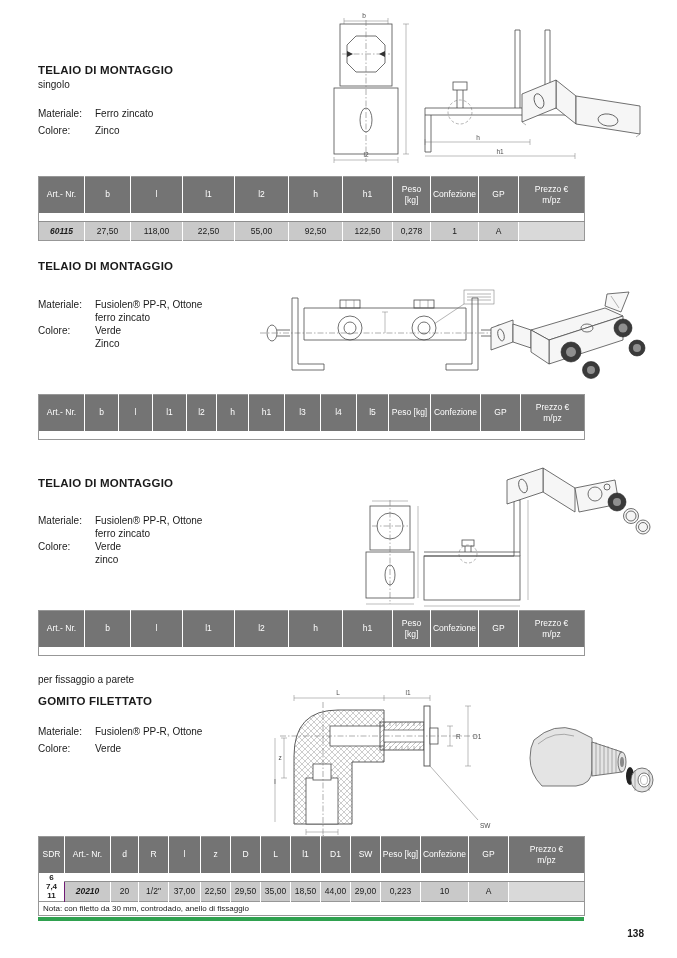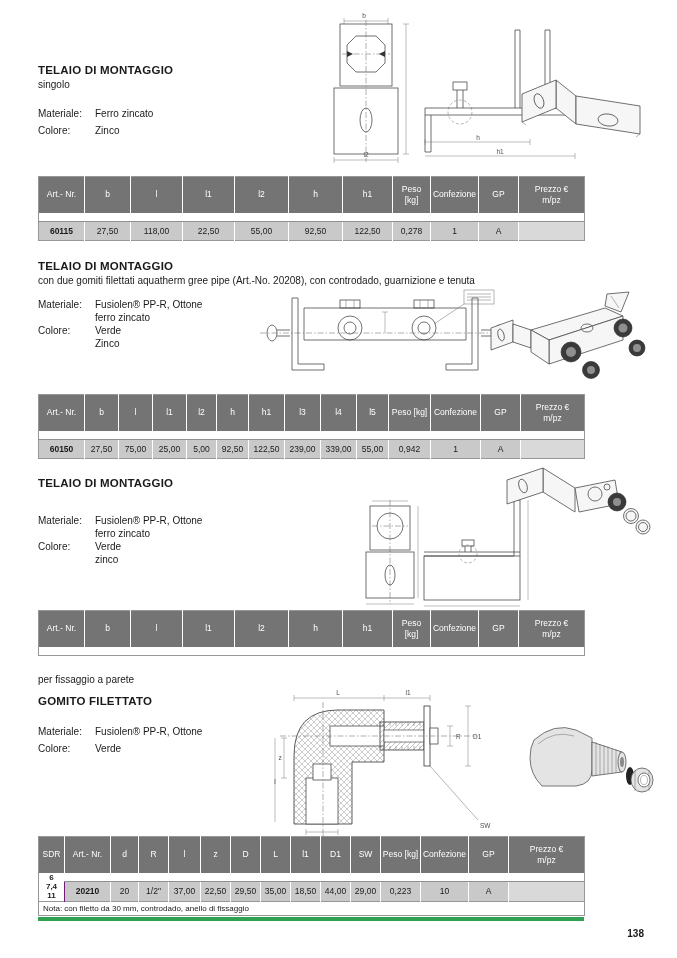--- a/index.html
+++ b/index.html
@@ -12,21 +12,21 @@
   .green{color:#2fa14f;}
   table.cat{position:absolute;border-collapse:collapse;table-layout:fixed;width:546px;
             border:1px solid #979797;}
   table.cat th{background:#747474;color:#fff;font-weight:normal;font-size:8.5px;
                text-align:center;vertical-align:middle;height:32px;padding:2px 1px;
                border-left:1px solid #fff;white-space:pre-line;line-height:1.3;}
   table.cat th:first-child{border-left:none;}
   tr.spacer td{height:8px;background:#fff;padding:0;border:none;}
   tr.data td{background:#c9c9c9;border-left:1px solid #fff;border-top:1px solid #8f8f8f;
              text-align:center;font-size:8.5px;padding:4px 1px;}
-  tr.data td:first-child{border-left:none;}
+  tr.data td:first-child{border-left:none;font-style:italic;}
   td.art{font-weight:bold;}
   td.prezzo{background:#d9d9d9 !important;}
   td.sdr{background:#c9c9c9;border-top:1px solid #8f8f8f;text-align:center;
          font-size:8px;font-weight:bold;line-height:1.15;padding:1px 0;vertical-align:middle;}
   tr.nota td{background:#fff;text-align:left;font-size:8px;padding:2px 4px;
              border-top:1px solid #979797;}
   .green-bar{position:absolute;left:38px;width:546px;height:4px;background:#2fa14f;}
   .pageno{font-size:10px;font-weight:bold;text-align:right;width:36px;}
   .ln{stroke:#4d4d4d;stroke-width:.8;fill:none;}
   .thin{stroke:#6b6b6b;stroke-width:.5;fill:none;}
@@ -152,22 +152,20 @@
       <td>122,50</td>
       <td>0,278</td>
       <td>1</td>
       <td>A</td>
       <td class="prezzo"></td>
     </tr>
   </tbody>
     </table>
 
   <div class="abs title" style="left:38px;top:260px">TELAIO DI MONTAGGIO</div>
-  <div class="abs subtitle" style="left:38px;top:275px">
-    <span>con due gomiti filettati aquatherm gree pipe (Art.-No. 20208), con controdado, guarnizione e tenuta</span></div>
   <div class="abs lbl" style="left:38px;top:299px">Materiale:</div>
   <div class="abs val" style="left:95px;top:299px">Fusiolen® PP-R, Ottone</div>
   <div class="abs val" style="left:95px;top:312px">ferro zincato</div>
   <div class="abs lbl" style="left:38px;top:325px">Colore:</div>
   <div class="abs val" style="left:95px;top:325px">Verde</div>
   <div class="abs val" style="left:95px;top:338px">Zinco</div>
 
   <svg class="abs" style="left:258px;top:288px" width="255" height="98" viewBox="0 0 255 98">
     <line class="cl" x1="2" y1="45" x2="253" y2="45"></line>
     <ellipse class="ln" cx="14" cy="45" rx="5" ry="8"></ellipse>
@@ -262,36 +260,20 @@
       <th>l5</th>
       <th>Peso [kg]</th>
       <th>Confezione</th>
       <th>GP</th>
       <th>Prezzo €
 m/pz</th>
     </tr>
     <tr class="spacer">
           <td colspan="14"></td>
         </tr>
-    <tr class="data">
-      <td class="art">60150</td>
-      <td>27,50</td>
-      <td>75,00</td>
-      <td>25,00</td>
-      <td>5,00</td>
-      <td>92,50</td>
-      <td>122,50</td>
-      <td>239,00</td>
-      <td>339,00</td>
-      <td>55,00</td>
-      <td>0,942</td>
-      <td>1</td>
-      <td>A</td>
-      <td class="prezzo"></td>
-    </tr>
   </tbody>
     </table>
 
   <div class="abs title" style="left:38px;top:477px">TELAIO DI MONTAGGIO</div>
   <div class="abs lbl" style="left:38px;top:515px">Materiale:</div>
   <div class="abs val" style="left:95px;top:515px">Fusiolen® PP-R, Ottone</div>
   <div class="abs val" style="left:95px;top:528px">ferro zincato</div>
   <div class="abs lbl" style="left:38px;top:541px">Colore:</div>
   <div class="abs val" style="left:95px;top:541px">Verde</div>
   <div class="abs val" style="left:95px;top:554px">zinco</div>

